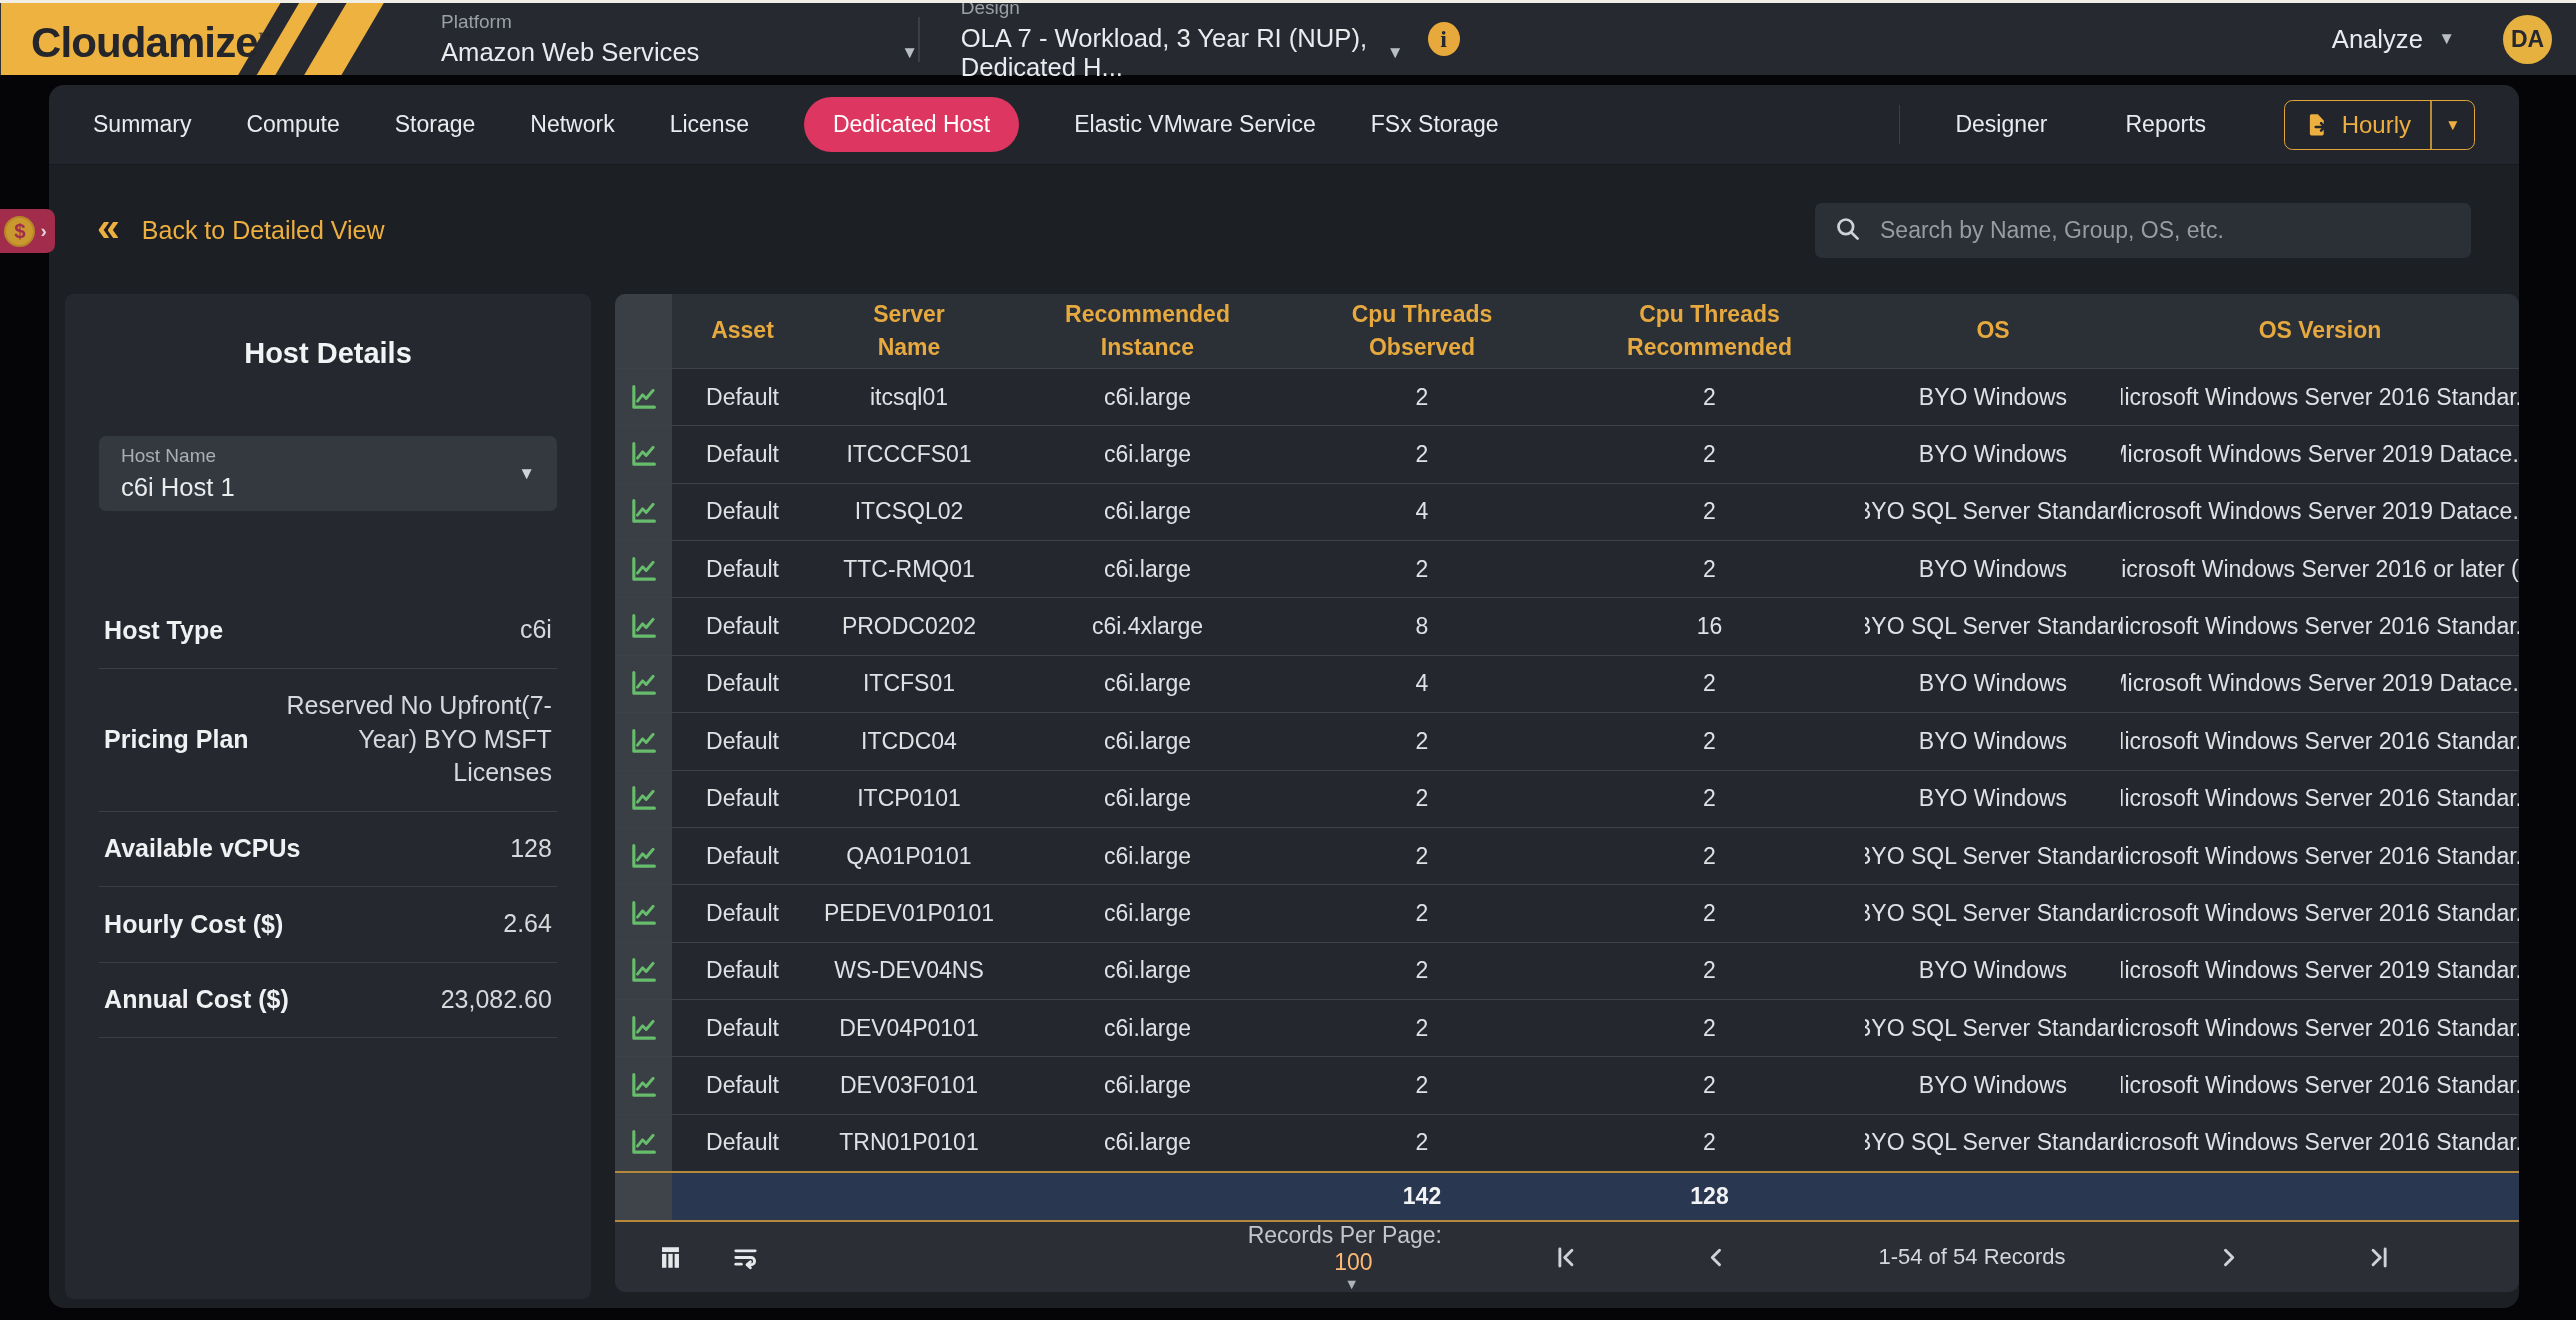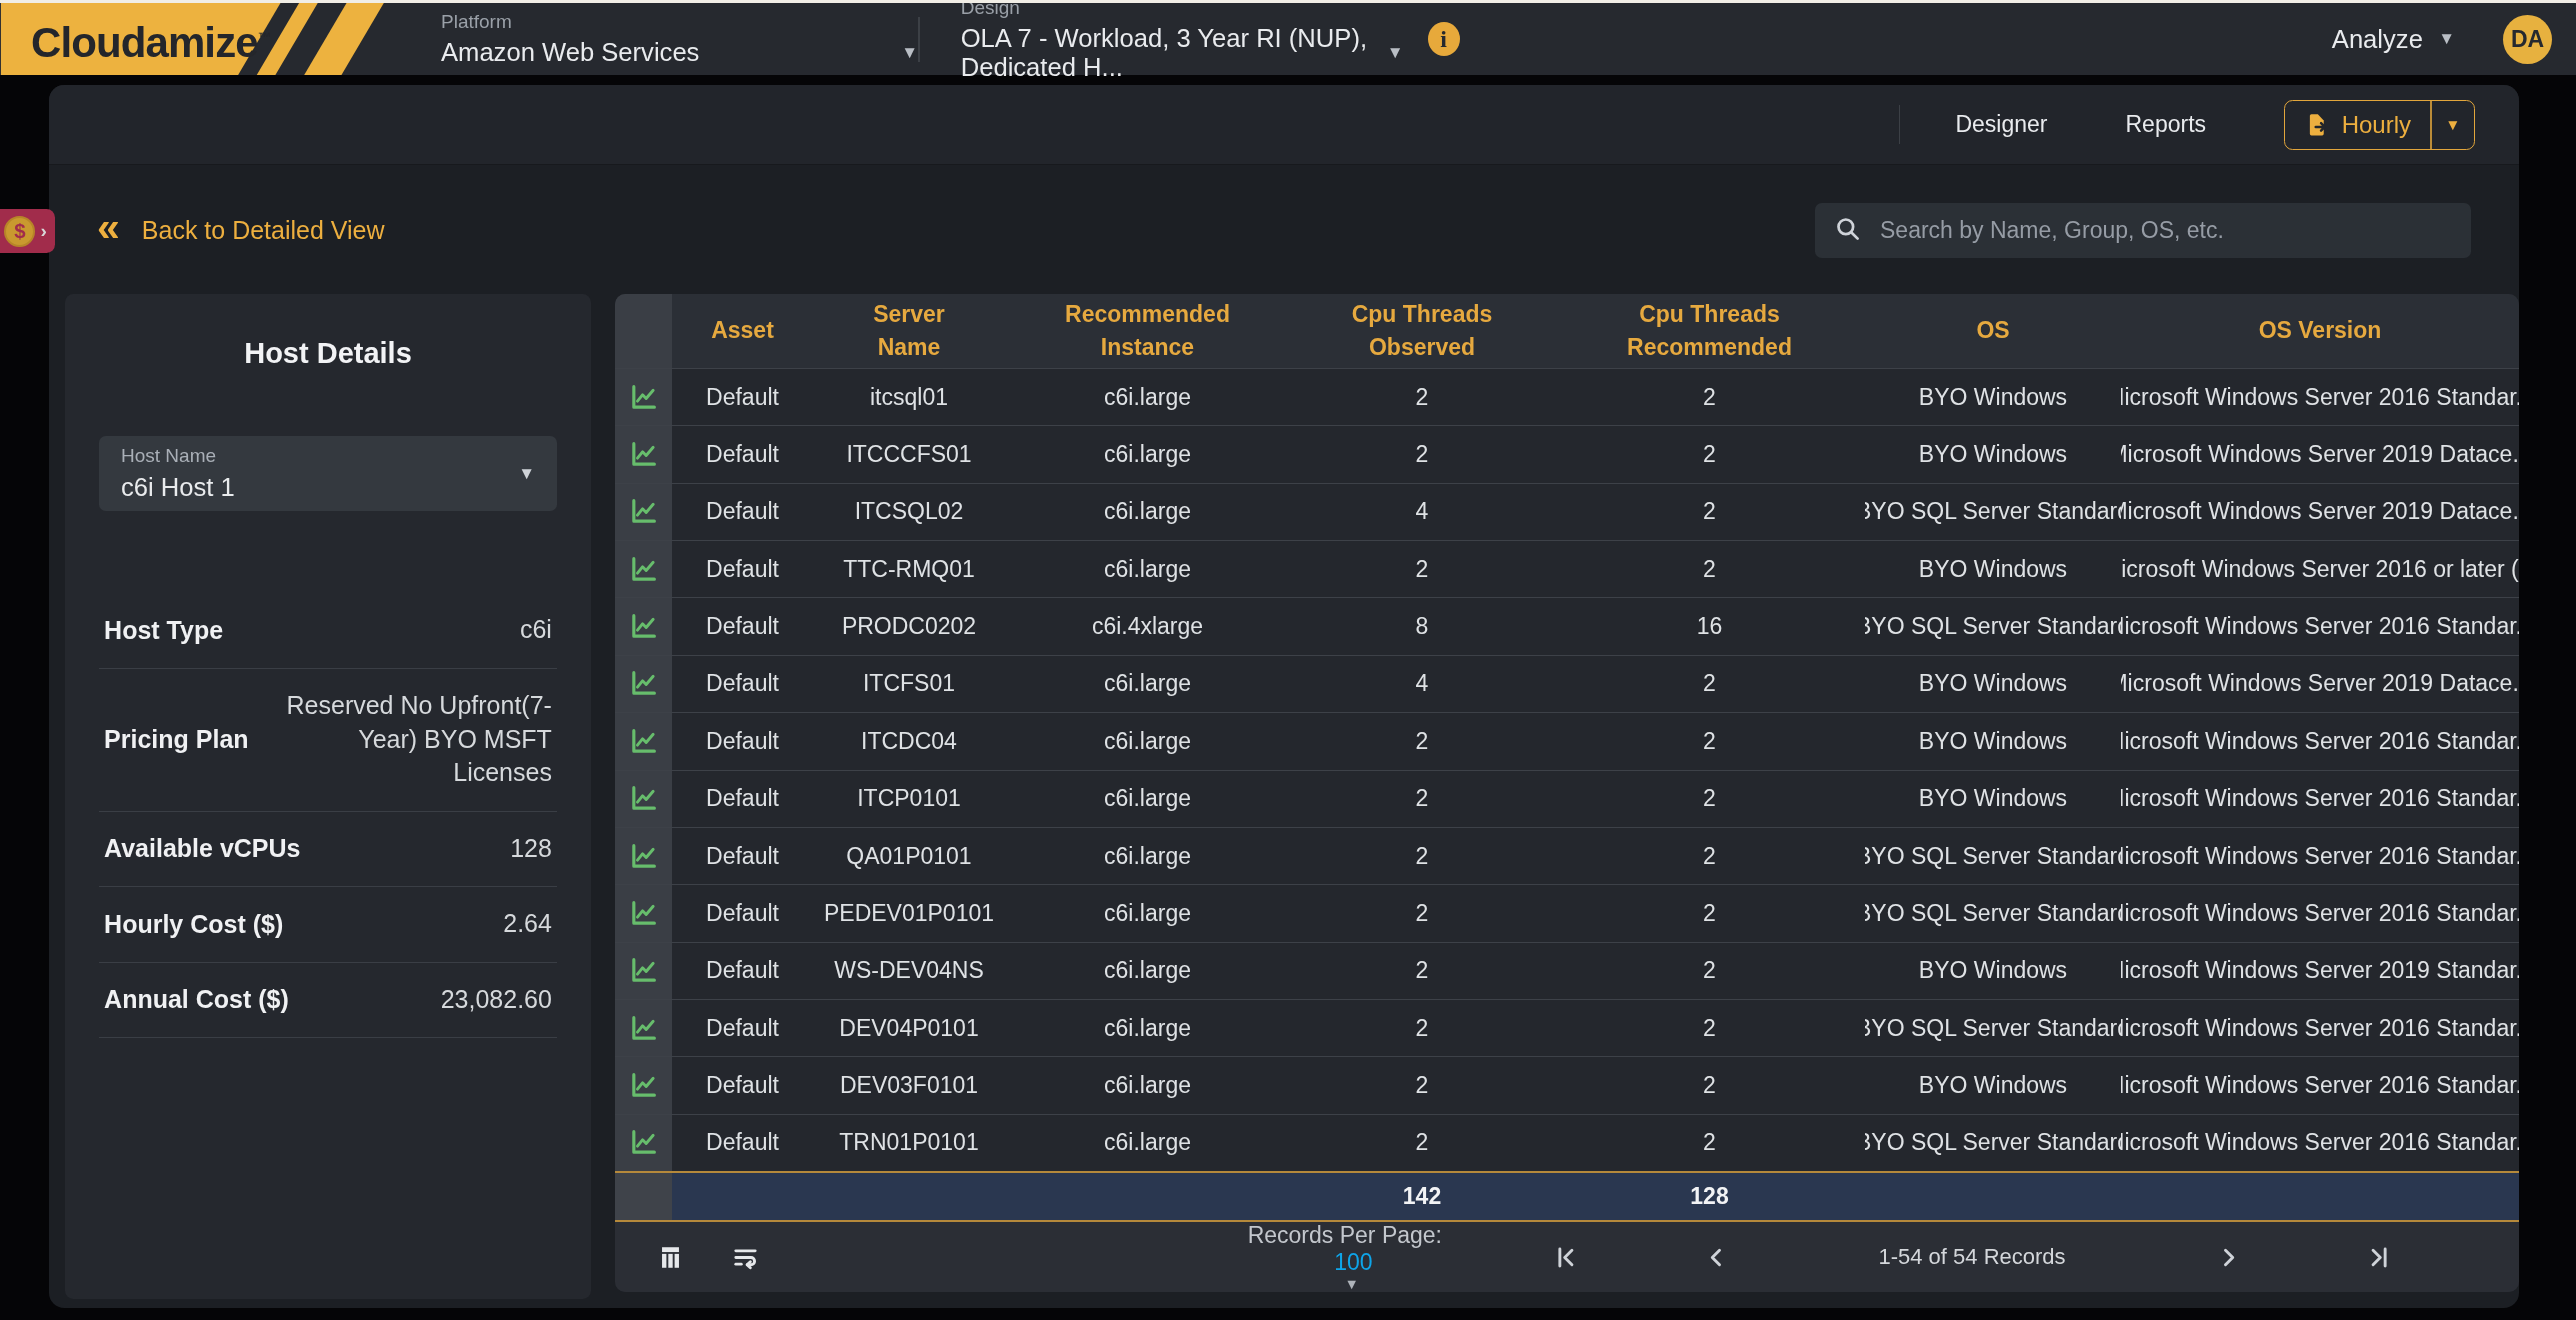--- a/index.html
+++ b/index.html
@@ -104,21 +104,21 @@
   .totals-row{flex:0 0 47px;display:flex;background:#2a3750;
               border-top:2.6px solid #b5893b;border-bottom:2.6px solid #b5893b;}
   .totals-row .td{font-weight:bold;color:#f2f3f5;}
   .totals-row .td.icon-cell{background:#3f434a;}
 
   
   .tfoot{flex:0 0 70px;background:#2b2e35;display:flex;align-items:center;padding:0 0 0 41px;}
   .foot-ic{margin-right:46px;cursor:pointer;display:flex;align-items:center;}
   .rpp{display:flex;align-items:center;margin-left:auto;flex-direction:column;}
   .rpp-label{font-size:23px;color:#c3c7cd;}
-  .rpp-value{font-size:23px;color:#0ea5e9;margin-left:17px;cursor:pointer;}
+  .rpp-value{font-size:23px;color:#fdba74;margin-left:17px;cursor:pointer;}
   .rpp-caret{color:#aeb3ba;font-size:14.5px;margin-left:13.6px;cursor:pointer;}
   .paginator{display:flex;align-items:center;margin-left:102px;margin-right:119px;}
   .pg-btn{cursor:pointer;display:flex;align-items:center;justify-content:center;width:44px;height:44px;}
   .pg-gap{width:106px;}
   .pg-range{font-size:22px;color:#d4d7db;width:256px;text-align:center;}
 
   svg .stk{stroke:#cfd3d9;stroke-width:2.4;fill:none;stroke-linecap:round;stroke-linejoin:round;}
   svg .stk-w{stroke:#e6e8eb;stroke-width:2.4;fill:none;stroke-linecap:round;stroke-linejoin:round;}
 </style>
 </head>
@@ -169,20 +169,30 @@
   </div>
 
   <div class="side-tab">
     <div class="coin">$</div>
     <div class="chev">›</div>
   </div>
 
   <div class="main-card">
 
     <div class="nav-row">
+      <div class="tabs" id="tabs">
+          <div class="tab">Summary</div>
+          <div class="tab">Compute</div>
+          <div class="tab">Storage</div>
+          <div class="tab">Network</div>
+          <div class="tab">License</div>
+          <div class="tab active">Dedicated Host</div>
+          <div class="tab">Elastic VMware Service</div>
+          <div class="tab">FSx Storage</div>
+        </div>
       <div class="nav-right">
         <div class="nav-vdiv"></div>
         <div class="nav-link">Designer</div>
         <div class="nav-link">Reports</div>
         <div class="export-btn">
           <div class="export-main">
             <span style="display:flex;">
               <svg width="25.6" height="25.6" viewBox="0 0 24 24">
                 <path d="M13 2H7a1.5 1.5 0 0 0-1.5 1.5v17A1.5 1.5 0 0 0 7 22h10a1.5 1.5 0 0 0 1.5-1.5V8z" fill="#edaf3f"></path>
                 <path d="M11 14h8M16 10.5 19.5 14 16 17.5" stroke="#22252b" stroke-width="2.4" fill="none" stroke-linecap="round" stroke-linejoin="round"></path>

